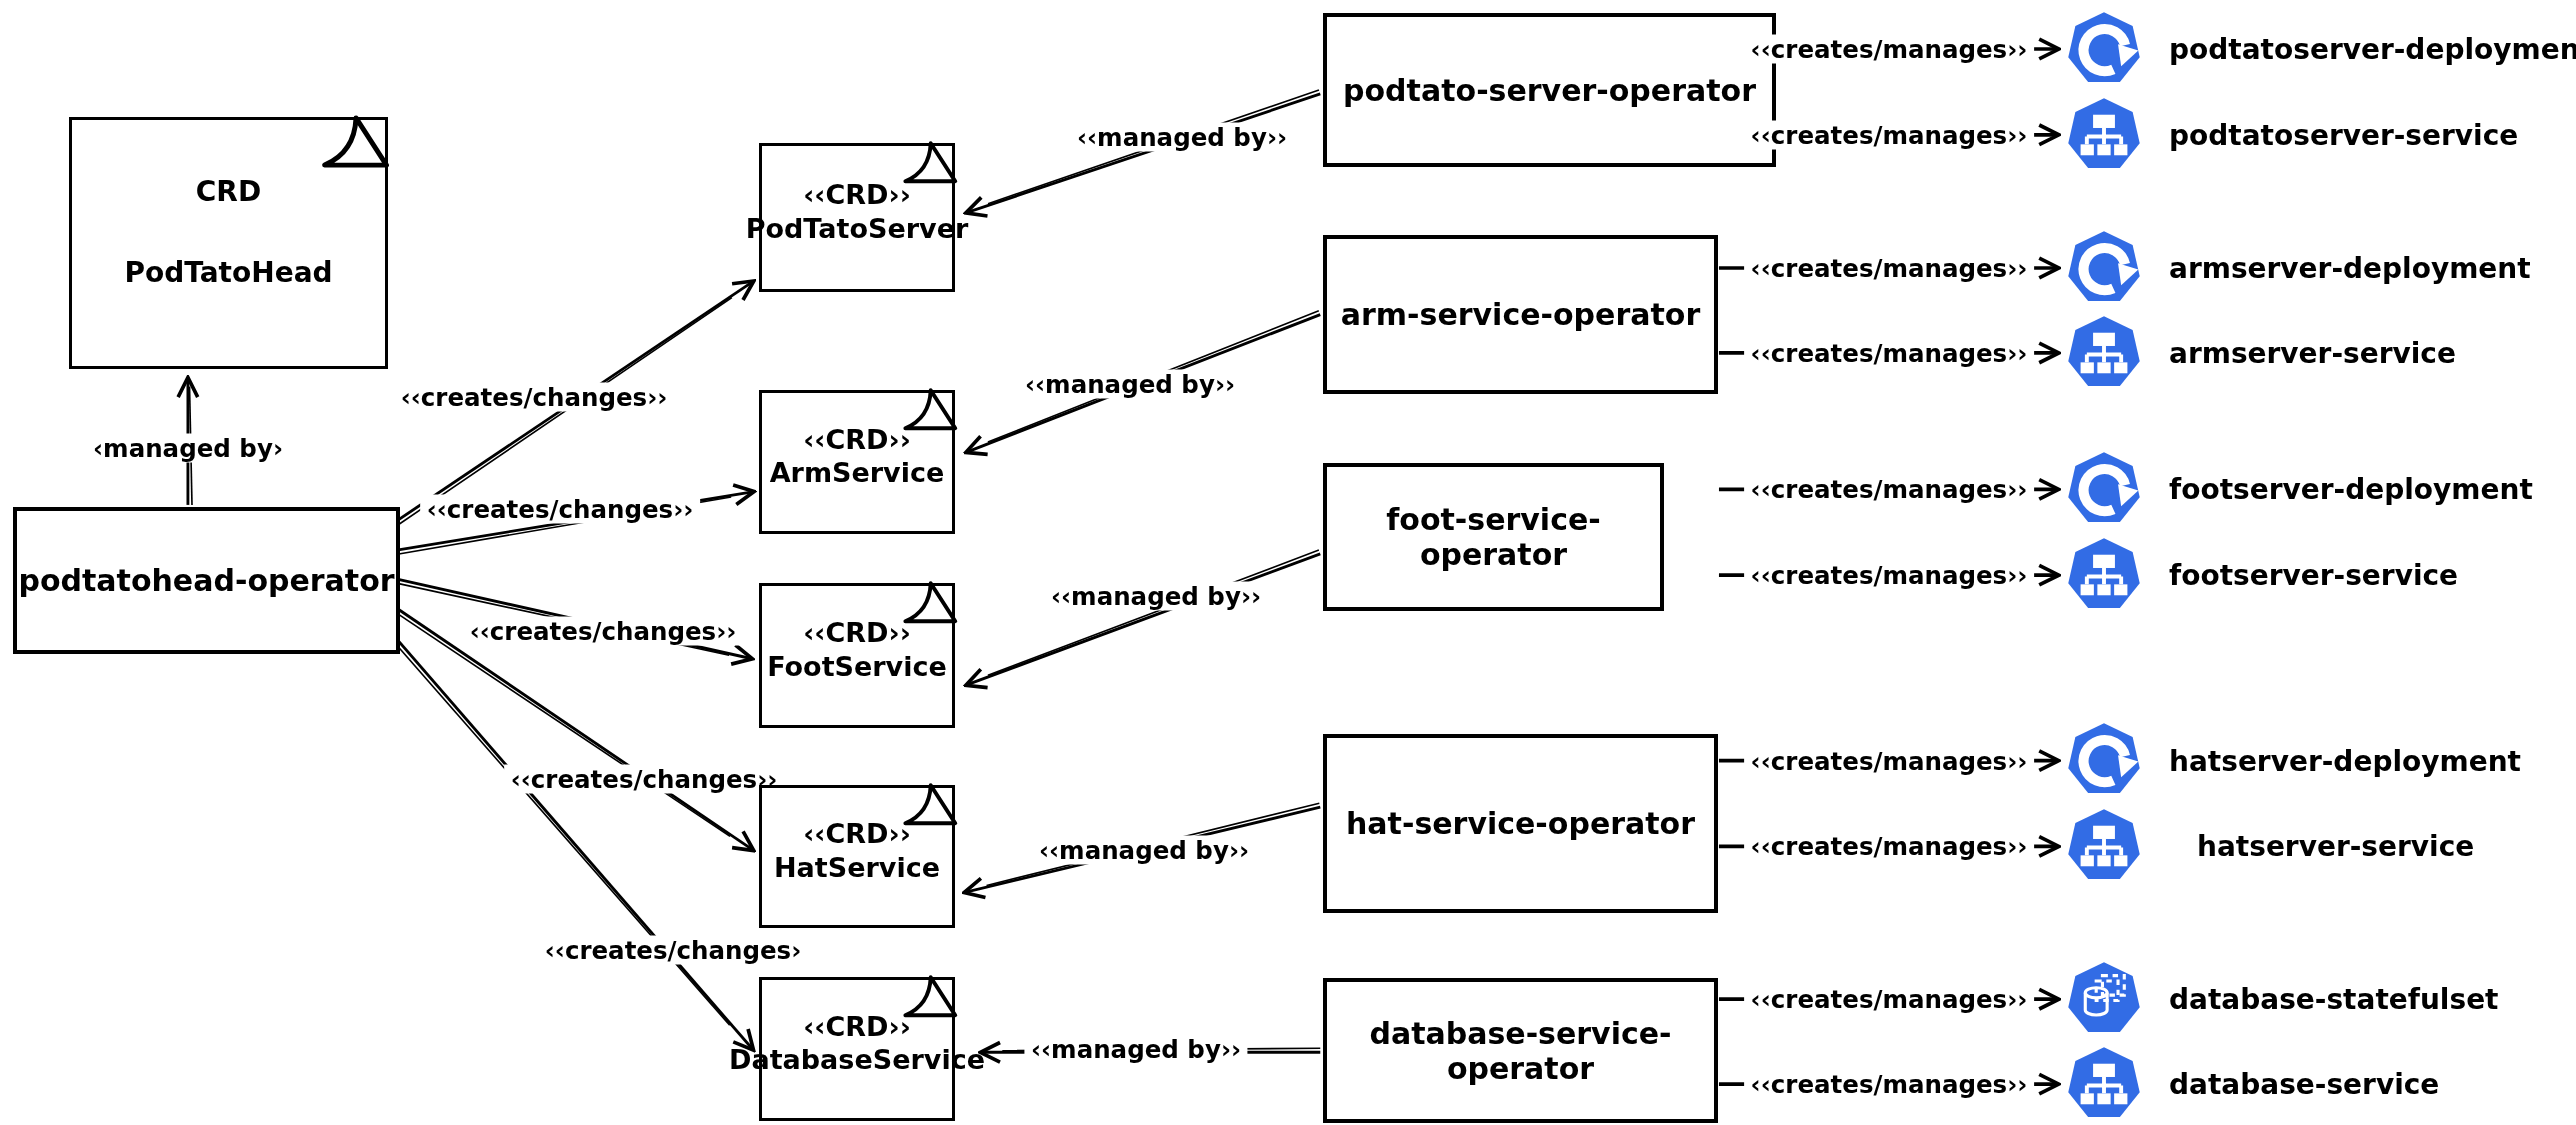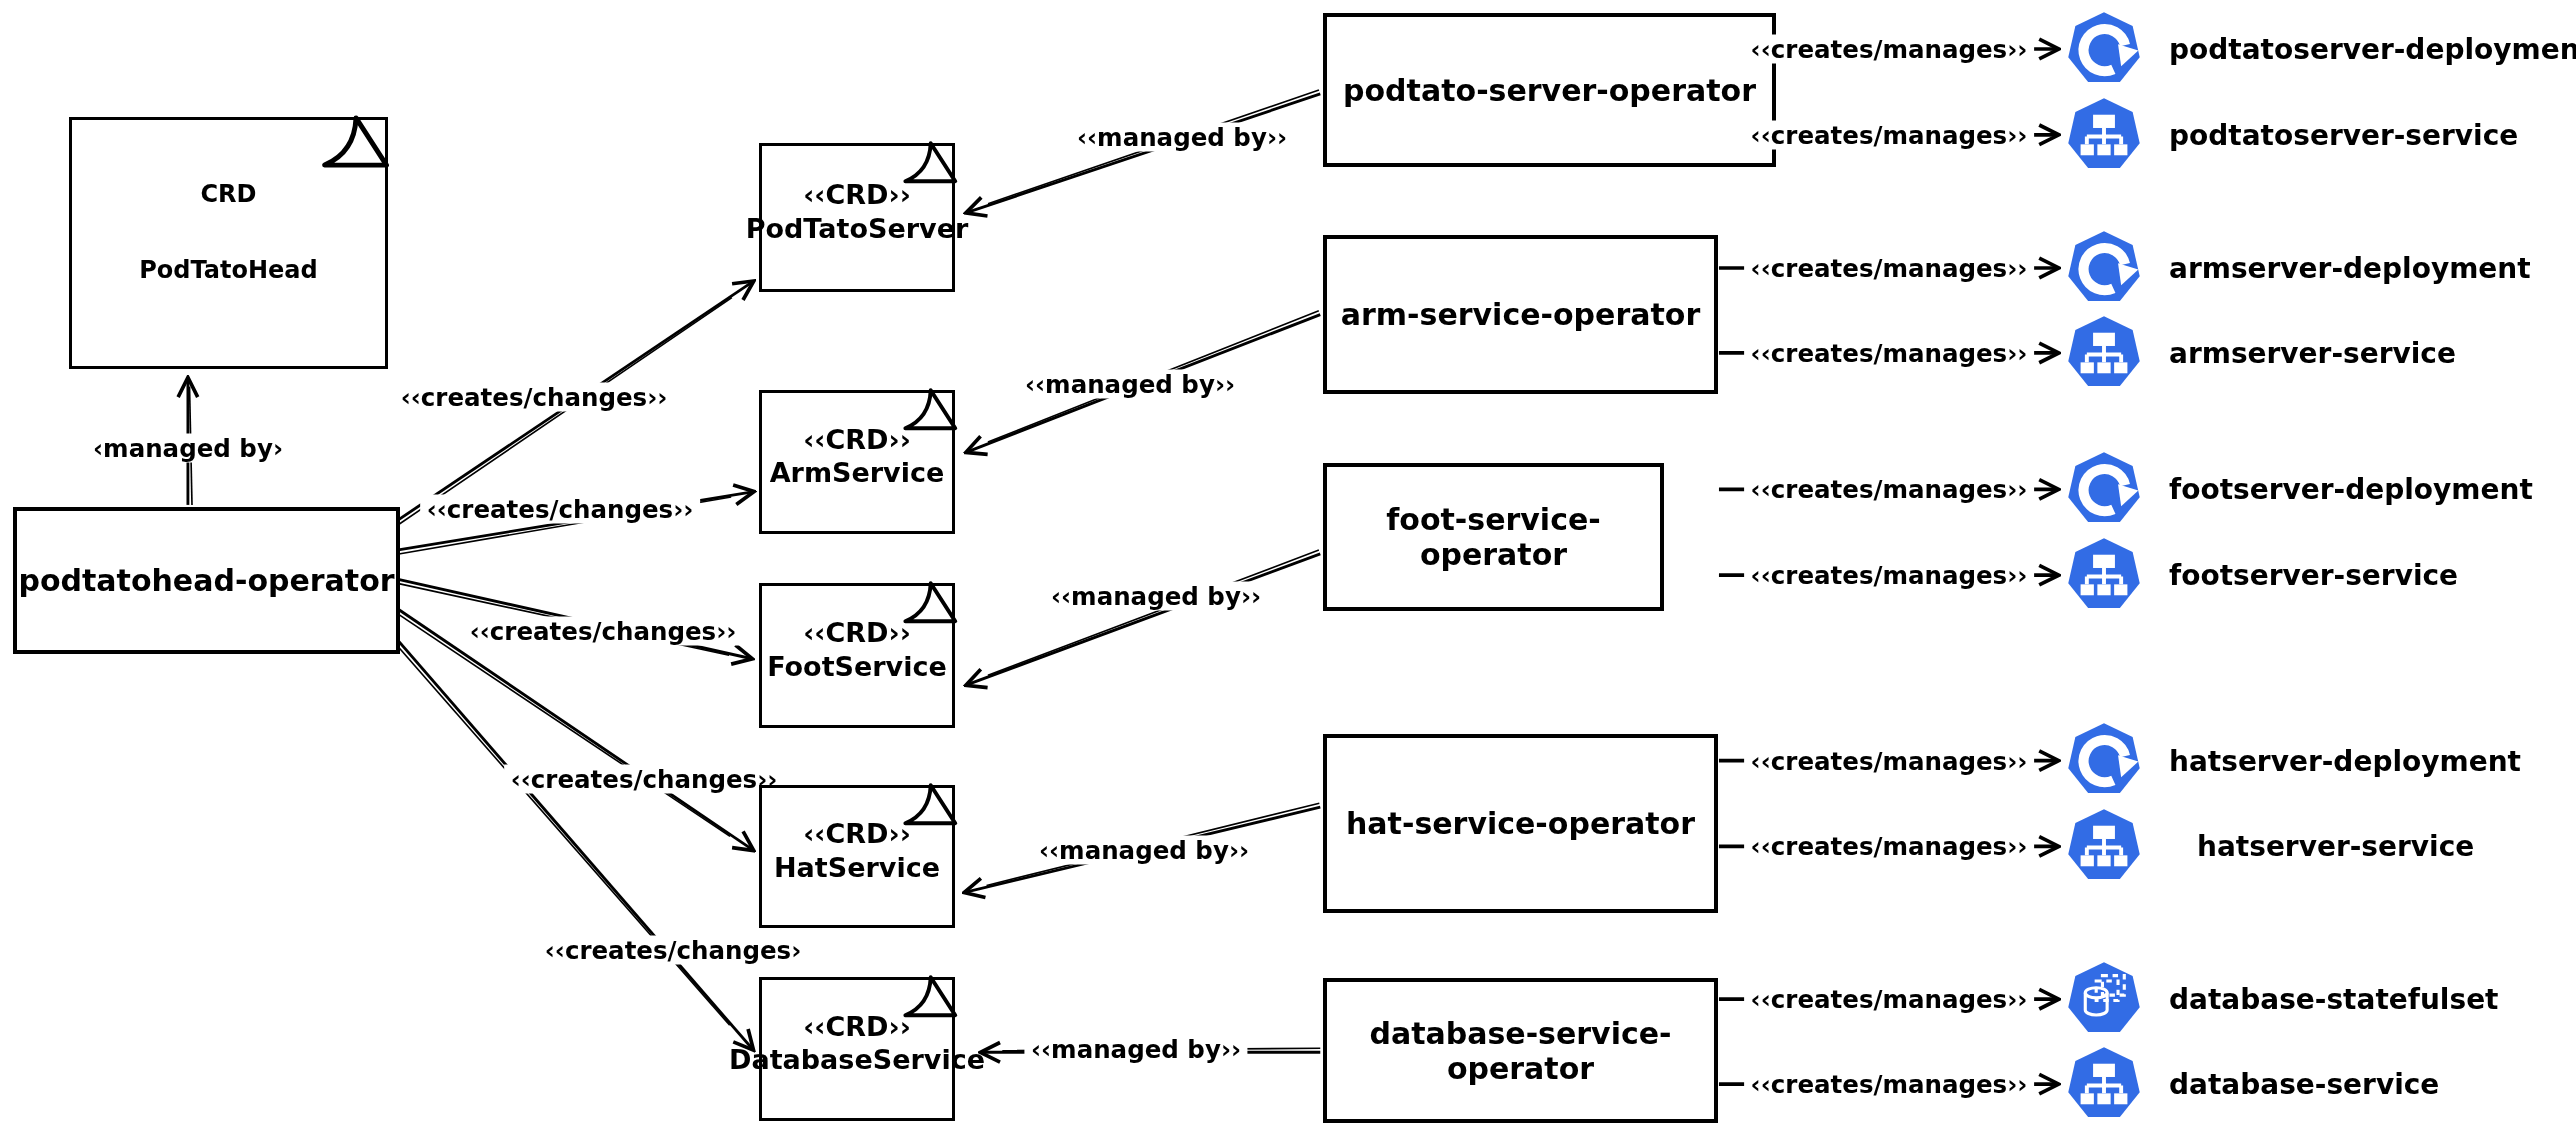--- a/index.html
+++ b/index.html
@@ -9,21 +9,21 @@
   }
   .wires{position:absolute;left:0;top:0;width:2576px;height:1125px;}
   
   .doc{
     position:absolute;background:#fff;border:3.3px solid #000;
     display:flex;flex-direction:column;align-items:center;justify-content:center;
     text-align:center;box-sizing:border-box;
   }
   .doc .fold{position:absolute;top:-6.5px;right:-8.2px;pointer-events:none;}
   .doc-line{font-size:27px;font-weight:600;line-height:1.25;}
-  .head-doc .doc-line{font-size:24px;}
+  .head-doc .doc-line{font-size:28px;}
   .head-doc{gap:46px;padding-bottom:23px;}
   .row-doc{padding-bottom:11.4px;}
   
   .op{
     position:absolute;background:#fff;border:4.1px solid #000;box-sizing:border-box;
     display:flex;align-items:center;justify-content:center;text-align:center;
   }
   .op span{font-size:30px;font-weight:600;}
   
   .lbl{

